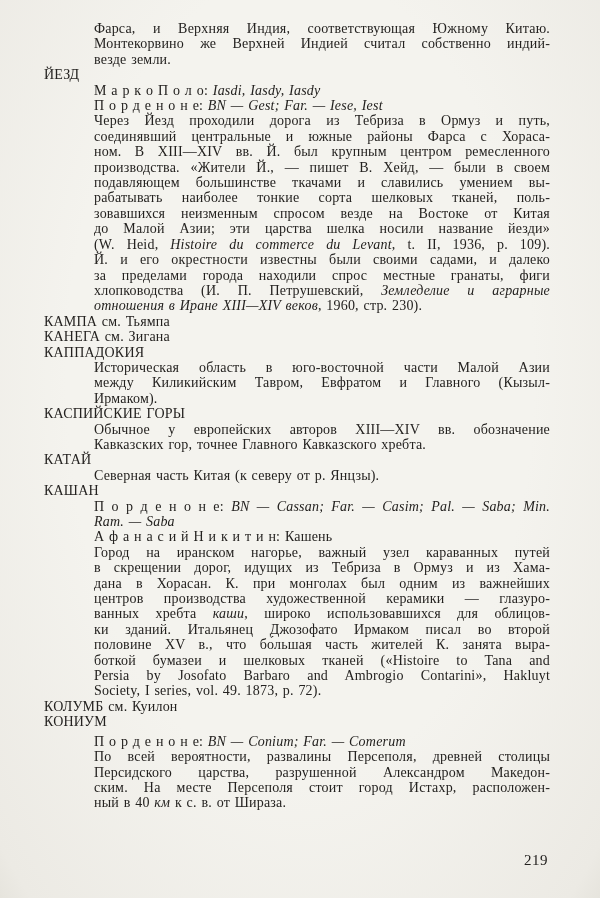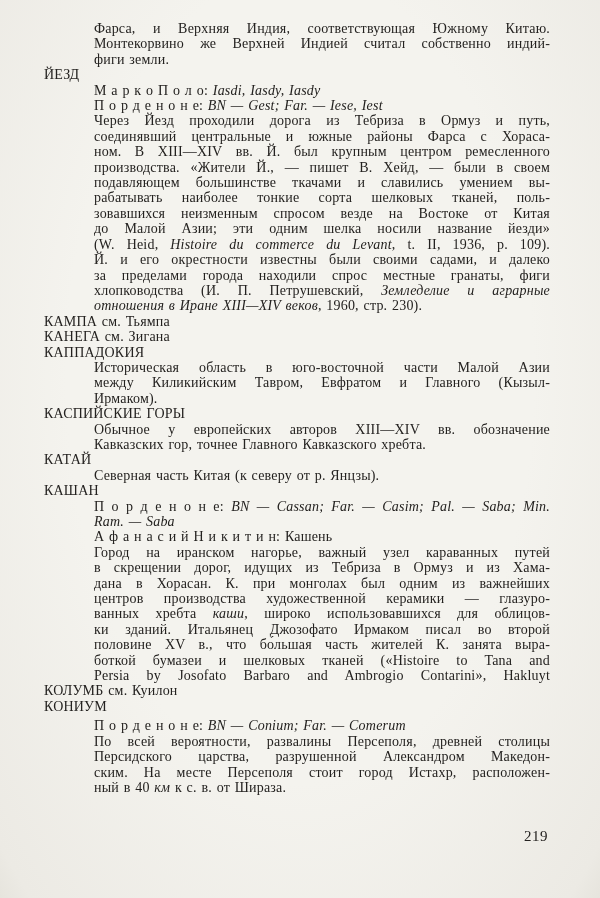--- a/index.html
+++ b/index.html
@@ -26,47 +26,47 @@
     word-spacing: 1px;
     white-space: normal;
   }
   .line.head { margin-left: 0; }
   .line.body { margin-left: 50px; width: 456px; }
   .line.just { text-align: justify; text-align-last: justify; }
   .line.left { text-align: left; }
   .it { font-style: italic; }
   .page-number {
     position: absolute;
-    top: 828px;
+    top: 852px;
     left: 0;
     width: 548px;
     text-align: right;
     font-size: 15px;
     letter-spacing: 0.5px;
   }
 </style>
 </head>
 <body>
 
 <div class="page">
   <div class="text-block">
       <div class="line body just"><span>Фарса, и Верхняя Индия, соответствующая Южному Китаю.</span></div>
       <div class="line body just"><span>Монтекорвино же Верхней Индией считал собственно индий-</span></div>
-      <div class="line body left"><span>фиги земли.</span></div>
+      <div class="line body left"><span>везде земли.</span></div>
       <div class="line head left"><span>ЙЕЗД</span></div>
       <div class="line body left"><span>М а р к о  П о л о:  </span><span class="it">Iasdi, Iasdy, Iasdy</span></div>
       <div class="line body left"><span>П о р д е н о н е:  </span><span class="it">BN — Gest; Far. — Iese, Iest</span></div>
       <div class="line body just"><span>Через Йезд проходили дорога из Тебриза в Ормуз и путь,</span></div>
       <div class="line body just"><span>соединявший центральные и южные районы Фарса с Хораса-</span></div>
       <div class="line body just"><span>ном. В XIII—XIV вв. Й. был крупным центром ремесленного</span></div>
       <div class="line body just"><span>производства. «Жители Й., — пишет В. Хейд, — были в своем</span></div>
       <div class="line body just"><span>подавляющем большинстве ткачами и славились умением вы-</span></div>
       <div class="line body just"><span>рабатывать наиболее тонкие сорта шелковых тканей, поль-</span></div>
       <div class="line body just"><span>зовавшихся неизменным спросом везде на Востоке от Китая</span></div>
-      <div class="line body just"><span>до Малой Азии; эти одним шелка носили название йезди»</span></div>
+      <div class="line body just"><span>до Малой Азии; эти царства шелка носили название йезди»</span></div>
       <div class="line body just"><span>(W. Heid, </span><span class="it">Histoire du commerce du Levant</span><span>, t. II, 1936, p. 109).</span></div>
       <div class="line body just"><span>Й. и его окрестности известны были своими садами, и далеко</span></div>
       <div class="line body just"><span>за пределами города находили спрос местные гранаты, фиги</span></div>
       <div class="line body just"><span>хлопководства (И. П. Петрушевский, </span><span class="it">Земледелие и аграрные</span></div>
       <div class="line body left"><span class="it">отношения в Иране XIII—XIV веков</span><span>, 1960, стр. 230).</span></div>
       <div class="line head left"><span>КАМПА см. Тьямпа</span></div>
       <div class="line head left"><span>КАНЕГА см. Зигана</span></div>
       <div class="line head left"><span>КАППАДОКИЯ</span></div>
       <div class="line body just"><span>Историческая область в юго-восточной части Малой Азии</span></div>
       <div class="line body just"><span>между Киликийским Тавром, Евфратом и Главного (Кызыл-</span></div>
@@ -82,20 +82,21 @@
       <div class="line body left"><span>А ф а н а с и й  Н и к и т и н:  Кашень</span></div>
       <div class="line body just"><span>Город на иранском нагорье, важный узел караванных путей</span></div>
       <div class="line body just"><span>в скрещении дорог, идущих из Тебриза в Ормуз и из Хама-</span></div>
       <div class="line body just"><span>дана в Хорасан. К. при монголах был одним из важнейших</span></div>
       <div class="line body just"><span>центров производства художественной керамики — глазуро-</span></div>
       <div class="line body just"><span>ванных хребта </span><span class="it">каши</span><span>, широко использовавшихся для облицов-</span></div>
       <div class="line body just"><span>ки зданий. Итальянец Джозофато Ирмаком писал во второй</span></div>
       <div class="line body just"><span>половине XV в., что бо́льшая часть жителей К. занята выра-</span></div>
       <div class="line body just"><span>боткой бумазеи и шелковых тканей («Histoire to Tana and</span></div>
       <div class="line body just"><span>Persia by Josofato Barbaro and Ambrogio Contarini», Hakluyt</span></div>
+      <div class="line body left"><span>Society, I series, vol. 49. 1873, p. 72).</span></div>
       <div class="line head left"><span>КОЛУМБ см. Куилон</span></div>
       <div class="line head left"><span>КОНИУМ</span></div>
       <div class="line body left" style="margin-top: 4px;"><span>П о р д е н о н е:  </span><span class="it">BN — Conium; Far. — Comerum</span></div>
       <div class="line body just"><span>По всей вероятности, развалины Персеполя, древней столицы</span></div>
       <div class="line body just"><span>Персидского царства, разрушенной Александром Македон-</span></div>
       <div class="line body just"><span>ским. На месте Персеполя стоит город Истахр, расположен-</span></div>
       <div class="line body left"><span>ный в 40 </span><span class="it">км</span><span> к с. в. от Шираза.</span></div>
     </div>
   <div class="page-number">219</div>
 </div>

